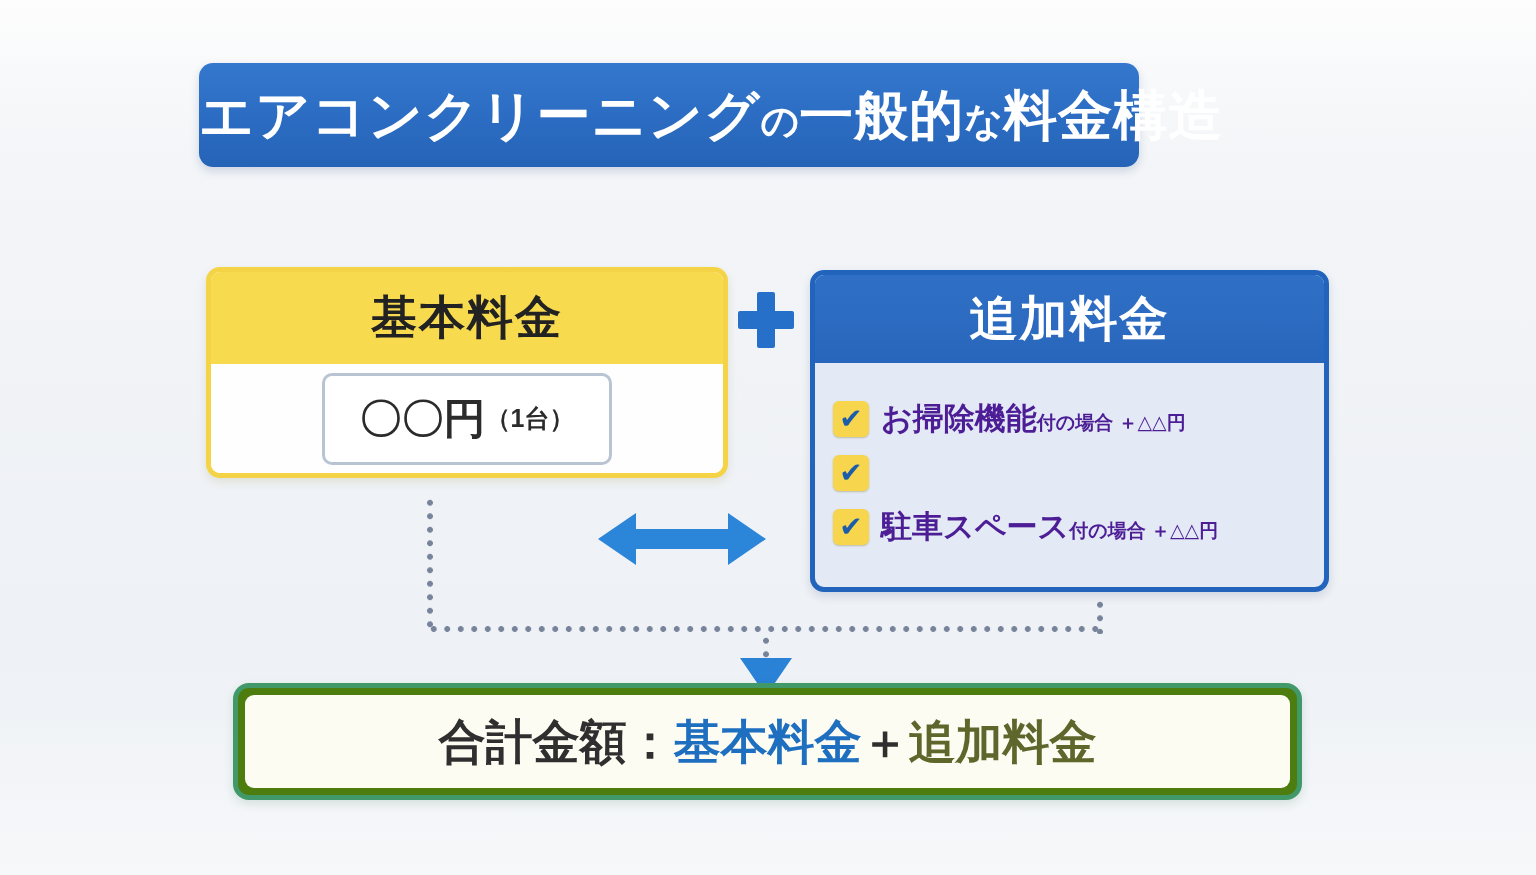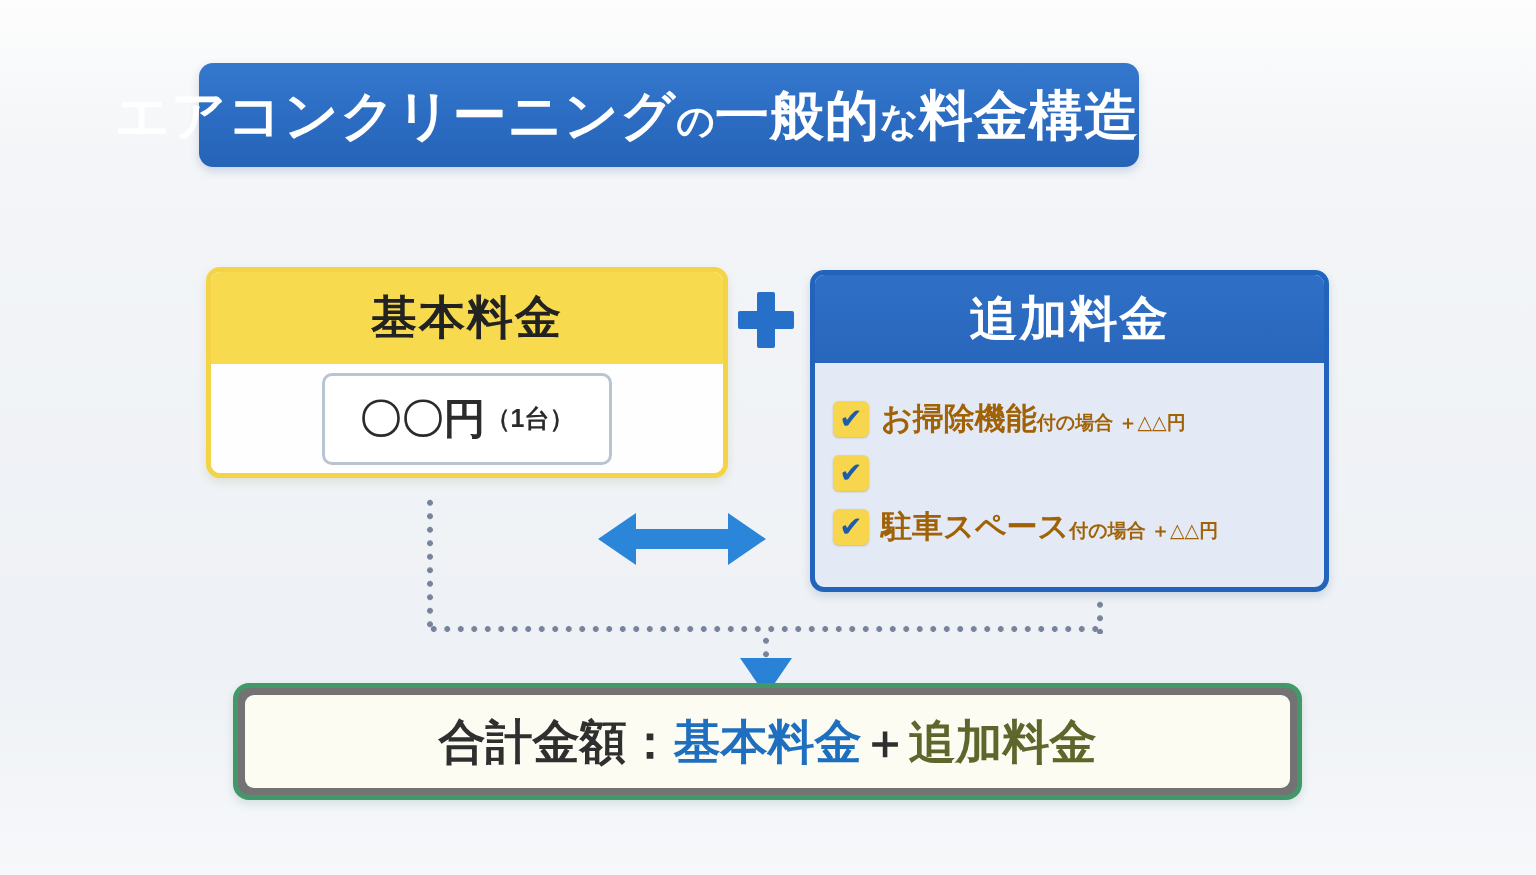--- a/index.html
+++ b/index.html
@@ -10,21 +10,21 @@
     position:relative;
   }
   .stage{position:absolute;inset:0;}
 
   
   .banner{
     position:absolute;left:199px;top:63px;width:940px;height:104px;
     background:linear-gradient(180deg,#3478cd 0%,#2b6cc2 55%,#2563b6 100%);
     border-radius:14px;
     box-shadow:0 4px 10px rgba(30,60,120,.18);
-    display:flex;align-items:center;justify-content:flex-end;
+    display:flex;align-items:center;justify-content:flex-start;
     color:#ffffff;font-weight:bold;white-space:nowrap;
   }
   .banner .seg{line-height:1;}
   .banner .seg-strong{font-size:54px;letter-spacing:1px;}
   .banner .seg-normal{font-size:38px;}
 
   
   .basic-box{
     position:absolute;left:206px;top:267px;width:522px;height:211px;
     background:#ffffff;border:5px solid #f4d446;border-radius:14px;
@@ -73,21 +73,21 @@
     gap:18px;padding:6px 14px 10px 18px;
   }
   .check-row{display:flex;align-items:center;white-space:nowrap;}
   .checkbox{
     flex:0 0 auto;width:36px;height:36px;margin-right:12px;
     background:#f7d64e;border-radius:6px;
     box-shadow:0 1px 2px rgba(120,100,20,.35);
     display:flex;align-items:center;justify-content:center;
     color:#1b5cab;font-size:28px;font-weight:bold;line-height:1;
   }
-  .check-row .seg{color:#a16207;line-height:1.1;}
+  .check-row .seg{color:#4c1d95;line-height:1.1;}
   .check-row .seg-strong{font-size:31px;font-weight:bold;}
   .check-row .seg-normal{font-size:19px;font-weight:600;}
 
   
   .double-arrow{position:absolute;left:598px;top:510px;width:168px;height:58px;}
 
   
   .dot-v,.dot-h{position:absolute;}
   .dot-v{width:6px;background:radial-gradient(circle,#76839a 2.6px,rgba(0,0,0,0) 3.2px) top center / 6px 13.5px repeat-y;}
   .dot-h{height:6px;background:radial-gradient(circle,#76839a 2.6px,rgba(0,0,0,0) 3.2px) left center / 13.5px 6px repeat-x;}
@@ -98,21 +98,21 @@
   .down-triangle{
     position:absolute;left:740px;top:658px;width:0;height:0;
     border-left:26px solid transparent;border-right:26px solid transparent;
     border-top:38px solid #2a82d6;
   }
 
   
   .total-box{
     position:absolute;left:233px;top:683px;width:1069px;height:117px;
     box-sizing:border-box;border:5px solid #41996a;border-radius:16px;
-    background:#737373;padding:7px;
+    background:#4d7c0f;padding:7px;
     box-shadow:0 4px 10px rgba(40,100,70,.15);
   }
   .total-inner{
     width:100%;height:100%;box-sizing:border-box;border-radius:9px;
     background:#fdfcf2;
     display:flex;align-items:center;justify-content:center;white-space:nowrap;
   }
   .total-inner .seg{font-size:47px;font-weight:bold;line-height:1;}
   .total-inner .seg-dark{color:#2f2f2f;}
   .total-inner .seg-blue{color:#1e6fc0;}

